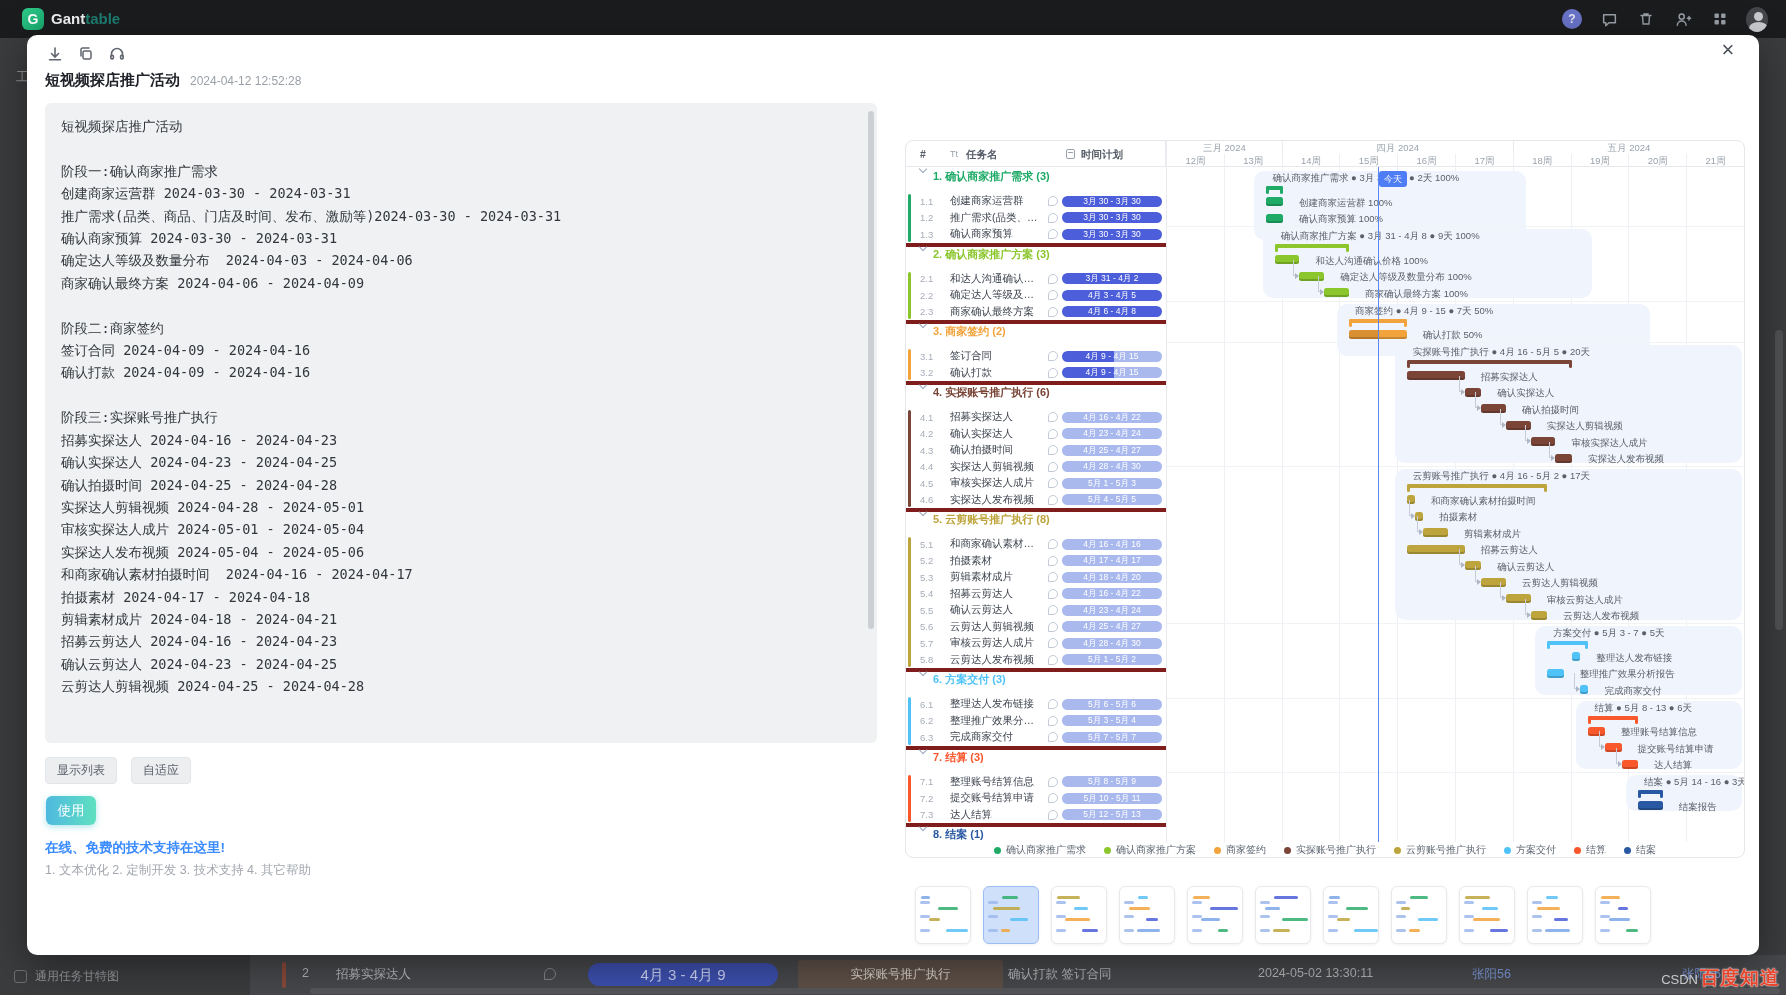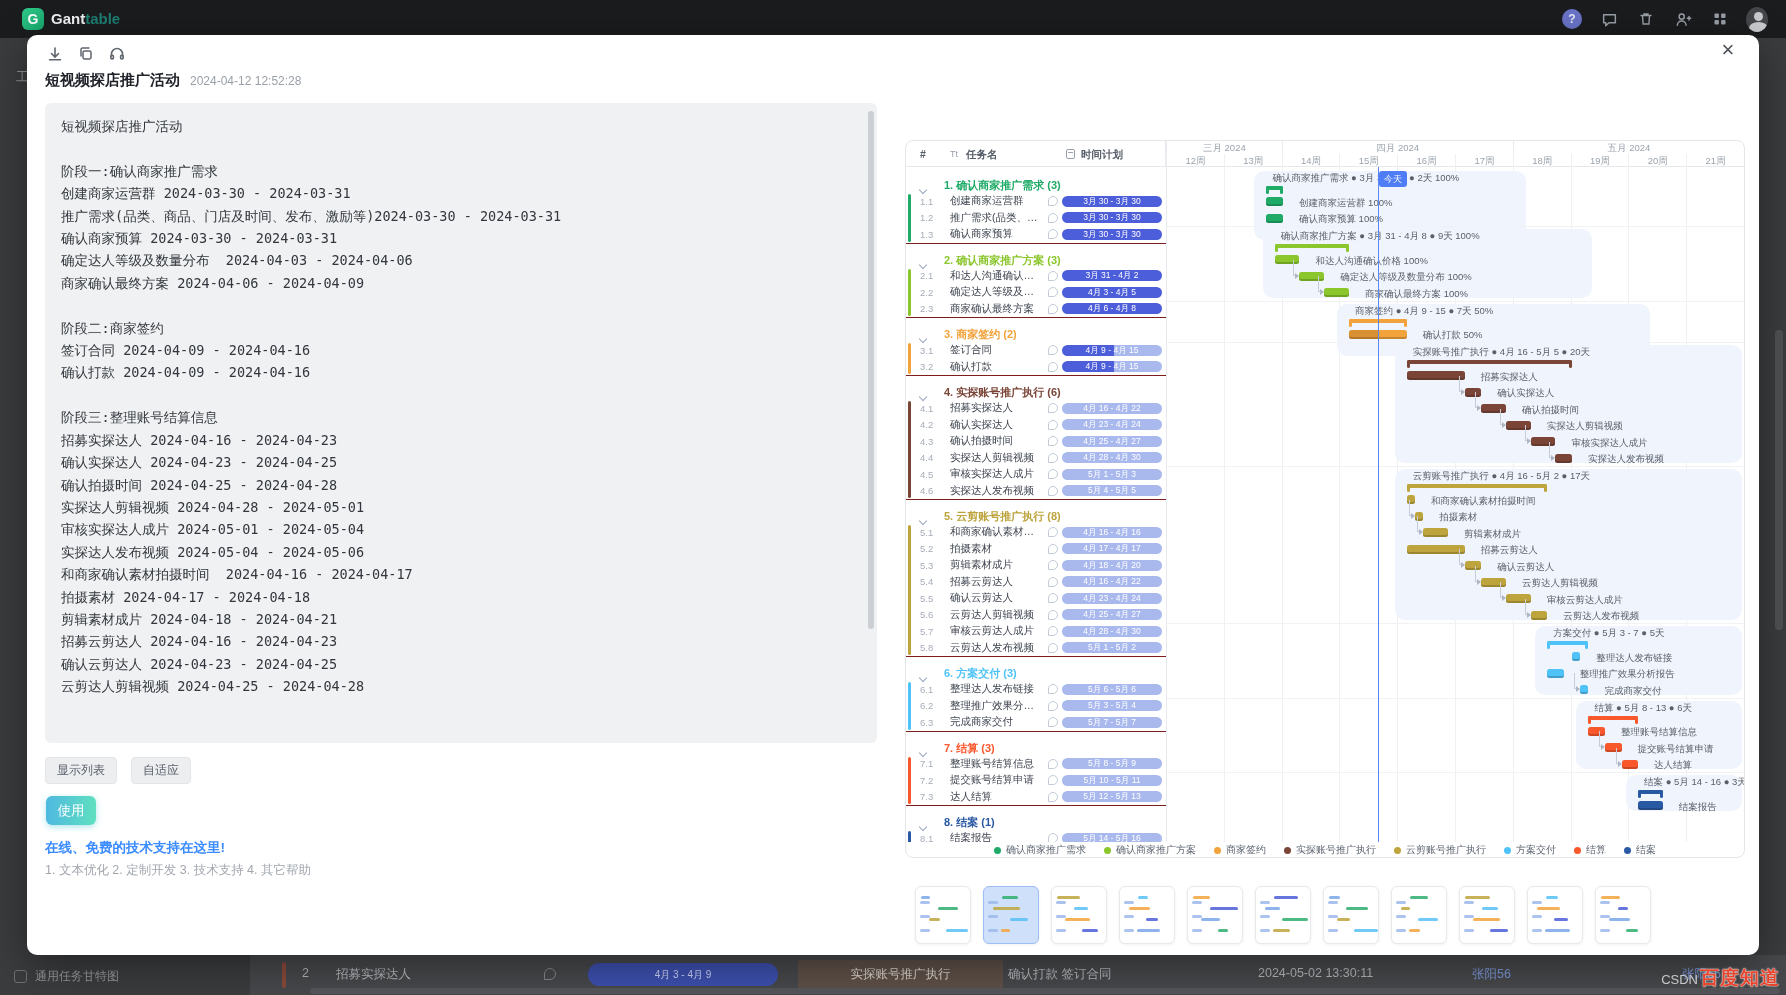--- a/index.html
+++ b/index.html
@@ -23,21 +23,21 @@
   
   .bg-partial-nav { position:absolute; left:16px; top:68px; color:#8e9094; font-size:13px; z-index:1; }
   .bg-sidebar-bottom { position:absolute; left:14px; top:968px; display:flex; gap:8px; align-items:center; color:#97999d; font-size:12px; z-index:1; }
   .bg-sidebar-bottom .sq { width:13px; height:13px; border:1px solid #6f7174; border-radius:3px; }
   .bottom-row { position:absolute; left:250px; top:955px; width:1536px; height:40px; background:#47484b; z-index:1; }
   .bottom-row > * { position:absolute; top:11px; color:#b4b6b9; font-size:12.5px; white-space:nowrap; }
   .br-accent { left:32px; top:7px; width:4px; height:26px; background:#8a4a3a; border-radius:2px; }
   .br-idx { left:52px; }
   .br-name { left:86px; }
   .br-chat { left:294px; top:13px; width:12px; height:12px; border:1.3px solid #84868a; border-radius:50% 50% 50% 0; }
-  .br-pill { left:338px; top:8px; width:190px; height:23px; background:#3d4fae; color:#ccd4f6; border-radius:12px; text-align:center; line-height:23px; font-size:10px; }
+  .br-pill { left:338px; top:8px; width:190px; height:23px; background:#3d4fae; color:#ccd4f6; border-radius:12px; text-align:center; line-height:23px; font-size:15px; }
   .br-chip { left:548px; top:5px; width:205px; height:29px; background:#5e5048; color:#d9d2cb; border-radius:3px; text-align:center; line-height:29px; font-size:12.5px; }
   .br-deps { left:758px; }
   .br-time { left:1008px; }
   .br-user { left:1222px; color:#7c97d9; }
   .br-user2 { left:1432px; color:#7c97d9; width:40px; overflow:hidden; }
   .hscroll { position:absolute; left:310px; bottom:1px; width:1470px; height:6px; background:#5a5c60; border-radius:3px; opacity:.7; z-index:1; }
   .vscroll { position:absolute; right:3px; top:330px; width:8px; height:300px; background:#515356; border-radius:4px; opacity:.75; z-index:4; }
   .watermark { position:absolute; right:6px; bottom:4px; z-index:5; white-space:nowrap; }
   .wm-prefix { color:#c7c8ca; font-size:13px; margin-right:2px; }
   .wm-brand { color:#e8452e; font-size:19px; font-weight:bold; text-shadow:0 0 2px #fff,0 0 1px #fff; letter-spacing:1px; }
@@ -73,23 +73,23 @@
   .h-plan { left:175px; }
   .chead { flex:1; }
   .months, .weeks { display:flex; height:13px; }
   .mcell { font-size:9.5px; color:#9ba3ad; text-align:center; line-height:13px; border-left:1px solid #e8ebef; overflow:hidden; }
   .wcell { width:57.8px; font-size:9.5px; color:#9ba3ad; text-align:center; line-height:13px; border-left:1px solid #edeff3; }
   .gbody { display:flex; height:675px; overflow:hidden; }
   .tbody { width:262px; border-right:1px solid #e7e9ed; padding-top:2px; }
   .cbody { position:relative; width:578px; padding-top:2px; overflow:hidden;
     background-image:repeating-linear-gradient(to right,transparent 0px,transparent 56.8px,#eef0f4 56.8px,#eef0f4 57.8px); }
 
-  .t-group-block { border-top:1px solid #7f1d1d; }
+  .t-group-block { border-top:4px solid #7f1d1d; }
   .t-group-block:first-child { border-top:none; }
-  .t-group-row { display:flex; align-items:flex-end; height:24px; padding-left:14px; gap:18px; }
+  .t-group-row { display:flex; align-items:flex-start; height:24px; padding-left:14px; gap:7px; }
   .chev { width:6px; height:6px; border-left:1.5px solid #9aa8c2; border-bottom:1.5px solid #9aa8c2; transform:rotate(-45deg); margin-top:-3px; }
   .t-group-lbl { font-size:11px; font-weight:bold; color:var(--c); white-space:nowrap; }
   .t-tasks { position:relative; }
   .t-tasks::before { content:""; position:absolute; left:2px; top:1px; bottom:1px; width:3px; border-radius:2px; background:var(--c); }
   .t-task-row { display:flex; align-items:center; height:16.5px; padding-left:14px; }
   .t-num { width:30px; font-size:9.5px; color:#a6acb8; }
   .t-name { width:94px; font-size:10.5px; color:#3f4550; white-space:nowrap; overflow:hidden; text-overflow:ellipsis; }
   .chat { width:10px; height:10px; border:1.2px solid #c3cad6; border-radius:50% 50% 50% 0; margin:0 4px; flex:none; }
   .pill { width:100px; height:11px; border-radius:6px; font-size:8.5px; line-height:11.5px; color:#fff; text-align:center; flex:none; overflow:hidden; white-space:nowrap; }
   .p-done { background:#4c5ed9; }
@@ -227,21 +227,21 @@
           <div class="pline">创建商家运营群 2024-03-30 - 2024-03-31</div>
           <div class="pline">推广需求(品类、商品、门店及时间、发布、激励等)2024-03-30 - 2024-03-31</div>
           <div class="pline">确认商家预算 2024-03-30 - 2024-03-31</div>
           <div class="pline">确定达人等级及数量分布  2024-04-03 - 2024-04-06</div>
           <div class="pline">商家确认最终方案 2024-04-06 - 2024-04-09</div>
           <div class="pline">&nbsp;</div>
           <div class="pline">阶段二:商家签约</div>
           <div class="pline">签订合同 2024-04-09 - 2024-04-16</div>
           <div class="pline">确认打款 2024-04-09 - 2024-04-16</div>
           <div class="pline">&nbsp;</div>
-          <div class="pline">阶段三:整理账号结算信息</div>
+          <div class="pline">阶段三:实探账号推广执行</div>
           <div class="pline">招募实探达人 2024-04-16 - 2024-04-23</div>
           <div class="pline">确认实探达人 2024-04-23 - 2024-04-25</div>
           <div class="pline">确认拍摄时间 2024-04-25 - 2024-04-28</div>
           <div class="pline">实探达人剪辑视频 2024-04-28 - 2024-05-01</div>
           <div class="pline">审核实探达人成片 2024-05-01 - 2024-05-04</div>
           <div class="pline">实探达人发布视频 2024-05-04 - 2024-05-06</div>
           <div class="pline">和商家确认素材拍摄时间  2024-04-16 - 2024-04-17</div>
           <div class="pline">拍摄素材 2024-04-17 - 2024-04-18</div>
           <div class="pline">剪辑素材成片 2024-04-18 - 2024-04-21</div>
           <div class="pline">招募云剪达人 2024-04-16 - 2024-04-23</div>

